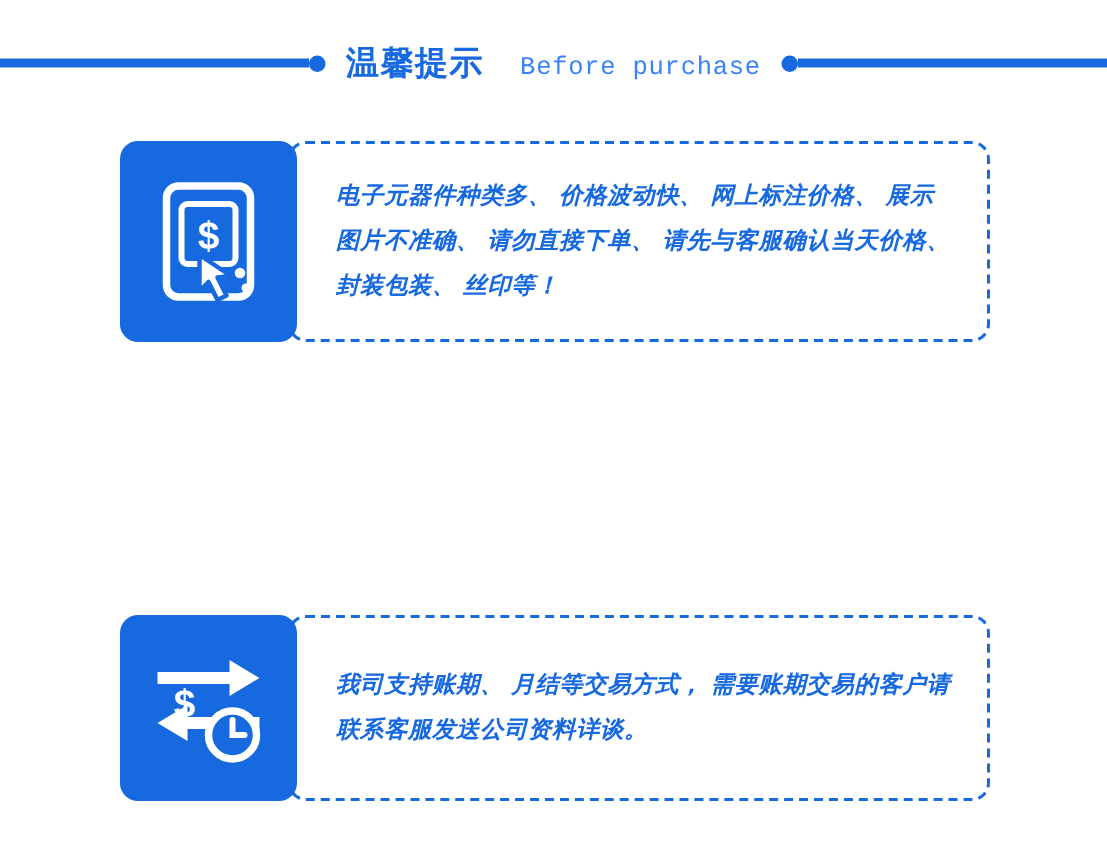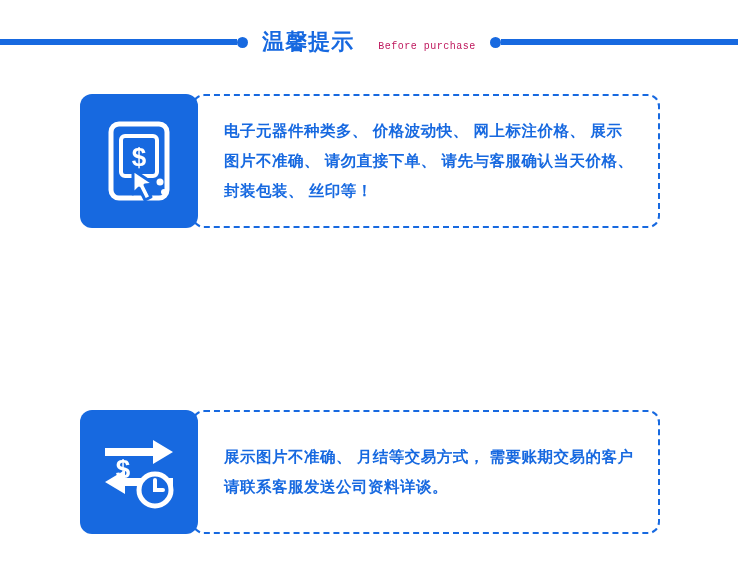--- a/index.html
+++ b/index.html
@@ -50,22 +50,22 @@
     padding: 0 14px;
     flex: 0 0 auto;
   }
   .title-cn {
     color: #1769e0;
     font-size: 22px;
     font-weight: bold;
     letter-spacing: 1px;
   }
   .title-en {
-    color: #be185d;
-    font-size: 10px;
+    color: #3b82f6;
+    font-size: 17px;
     font-family: "Liberation Mono", monospace;
     margin-left: 24px;
     letter-spacing: 0.5px;
   }
 
   
   .row {
     position: absolute;
     left: 80px;
     width: 580px;
@@ -88,20 +88,21 @@
     box-sizing: border-box;
   }
   .text-box {
     flex: 1 1 auto;
     border: 2px dashed #1769e0;
     border-radius: 12px;
     box-sizing: border-box;
     display: flex;
     align-items: center;
     padding: 10px 22px;
+    font-style: italic;
   }
   .row-1 .text-box { margin-left: -6px; padding-left: 30px; }
   .row-2 .text-box { margin-right: -6px; justify-content: center; }
   .row-3 .text-box { margin-left: -6px; padding-left: 30px; }
 
   .text-box p {
     margin: 0;
     color: #1769e0;
     font-size: 15.5px;
     line-height: 30px;
@@ -149,17 +150,17 @@
     <div class="icon-box">
       <svg width="84" height="80" viewBox="0 0 84 80" aria-hidden="true">
         <path d="M8 16 H56 L56 8 L76 20 L56 32 L56 24 H8 Z" fill="#ffffff"></path>
         <path d="M76 46 H28 L28 38 L8 50 L28 62 L28 54 H76 Z" fill="#ffffff"></path>
         <text x="26" y="46" font-size="26" font-family="Liberation Sans, sans-serif" font-weight="bold" fill="#ffffff" text-anchor="middle">$</text>
         <circle cx="58" cy="58" r="16" fill="#1769e0" stroke="#ffffff" stroke-width="5"></circle>
         <path d="M58 48 V58 H66" fill="none" stroke="#ffffff" stroke-width="4" stroke-linecap="round"></path>
       </svg>
     </div>
     <div class="text-box">
-      <p>展示图片不准确、 月结等交易方式， 需要账期交易的客户请联系客服发送公司资料详谈。</p>
+      <p>我司支持账期、 月结等交易方式， 需要账期交易的客户请联系客服发送公司资料详谈。</p>
     </div>
   </div>
 
 </div>
 
 </body></html>

